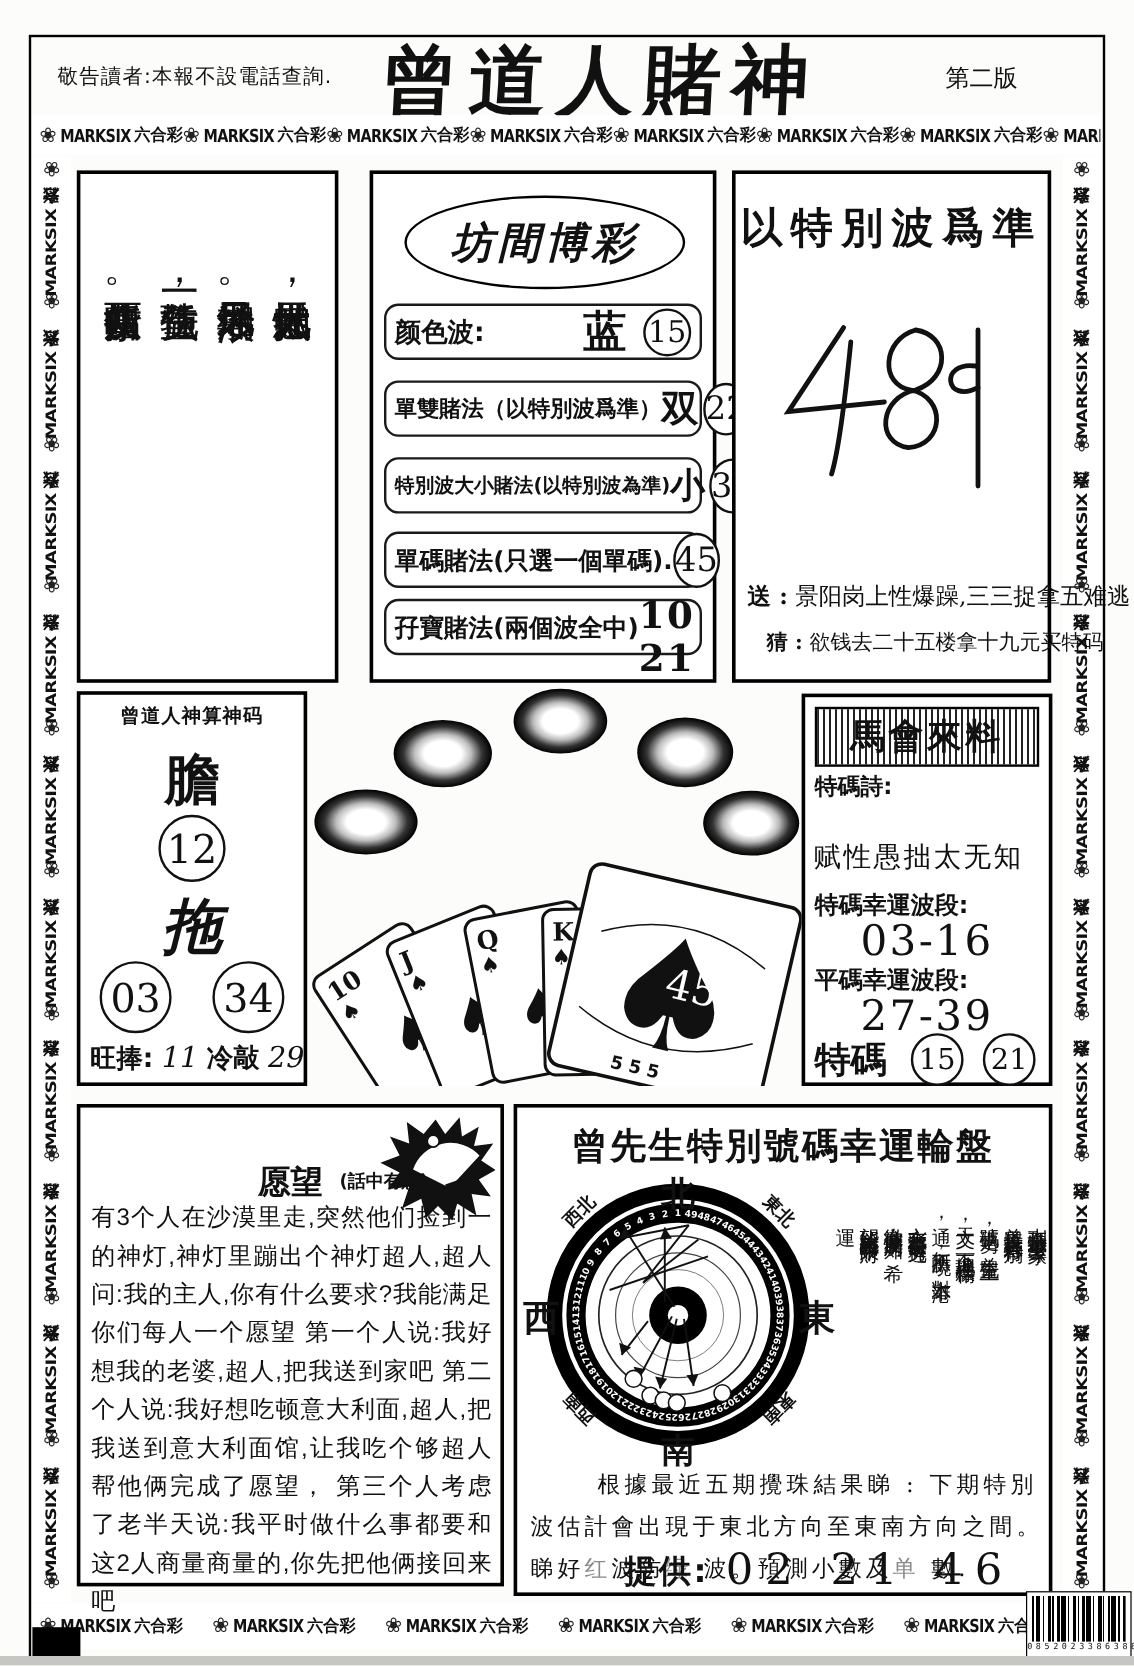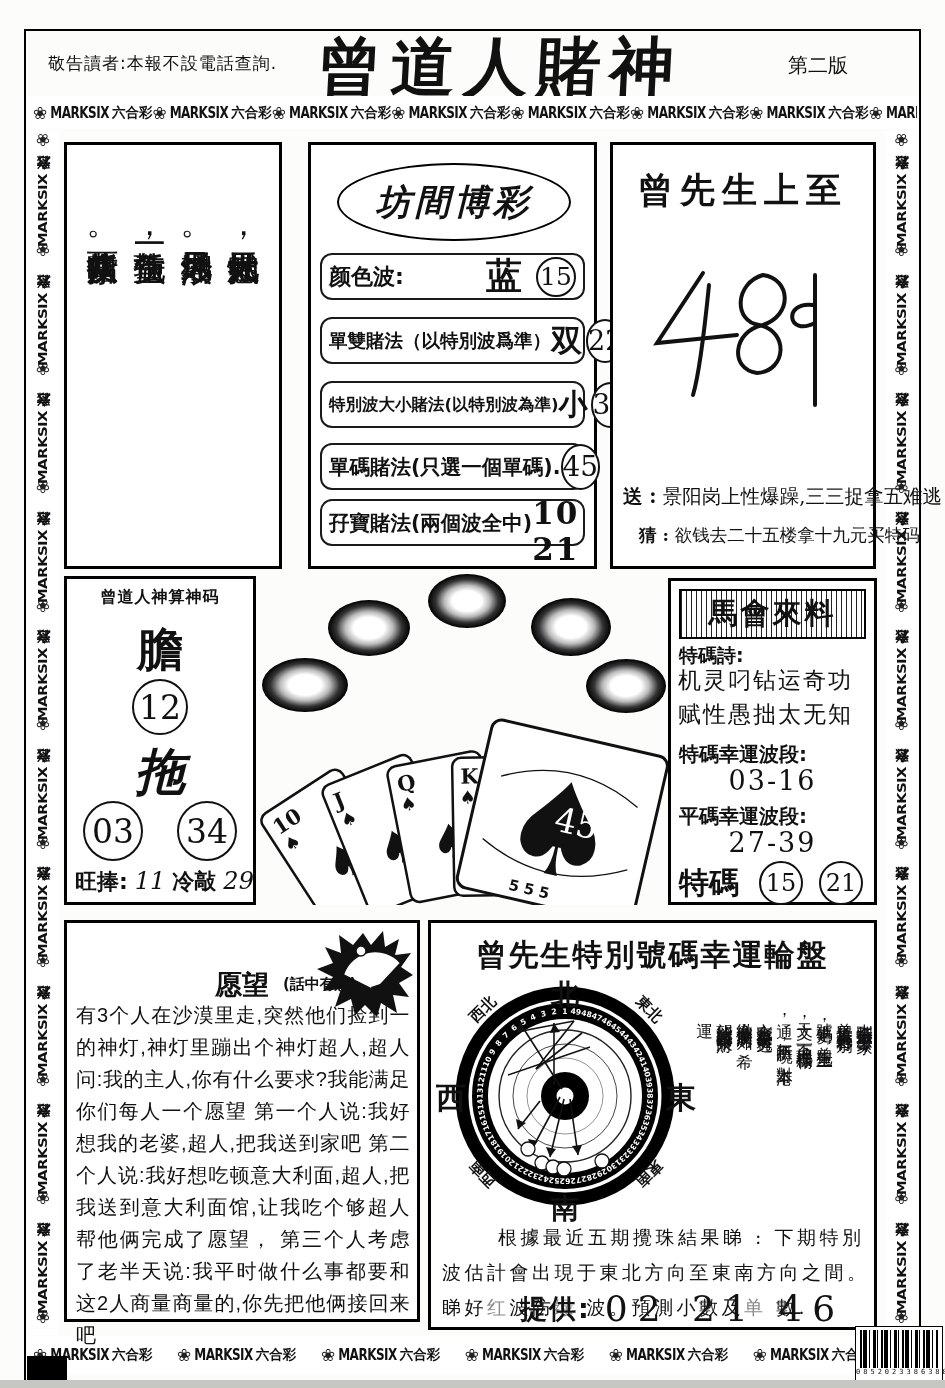--- a/index.html
+++ b/index.html
@@ -44,21 +44,21 @@
   .ss-title{font-size:16px;font-weight:900;text-align:center;letter-spacing:1px;font-family:"DejaVu Serif",serif;}
   .brush{font-family:"DejaVu Serif",serif;font-weight:900;}
   
   .oval{position:absolute;border-radius:50%;background:radial-gradient(closest-side,#ffffff 38%,#bbb 58%,#333 80%,#000 100%);}
   
   .mh-title{border:2px solid #000;background:repeating-linear-gradient(90deg,#222 0 1.3px,#fff 1.3px 5px);
             display:flex;align-items:center;justify-content:center;font-size:29px;font-weight:900;
             font-family:"DejaVu Serif",serif;letter-spacing:3px;}
   .mh-head{font-weight:900;font-size:19px;}
   .mh-poemline{font-family:"DejaVu Serif",serif;font-size:23px;letter-spacing:2px;white-space:nowrap;}
-  .mh-range{font-family:"DejaVu Serif",serif;font-size:27px;text-align:center;letter-spacing:2px;}
+  .mh-range{font-family:"DejaVu Serif",serif;font-size:35px;text-align:center;letter-spacing:2px;}
   
   .story-title{font-size:27px;font-weight:900;}
   .story-sub{font-size:15px;font-weight:900;}
   .story-body{font-family:Liberation Sans, sans-serif;font-size:20px;line-height:32px;letter-spacing:0.5px;text-align:justify;}
   
   .wb-title{font-size:30px;font-weight:900;text-align:center;font-family:"DejaVu Serif",serif;letter-spacing:2px;}
   .compass{font-weight:900;font-family:"DejaVu Serif",serif;}
   .wheel-num{fill:#fff;font-size:7.6px;font-weight:bold;text-anchor:middle;font-family:"DejaVu Sans",sans-serif;}
   .wb-cols{writing-mode:vertical-rl;font-family:"DejaVu Serif",serif;font-size:16.5px;line-height:20px;letter-spacing:1.5px;}
   .wb-analysis{font-family:"DejaVu Serif",serif;font-size:19px;line-height:35px;letter-spacing:3.5px;text-indent:56px;}
@@ -216,21 +216,21 @@
       <span class="fj-label" style="font-size:20.5px;">單碼賭法(只選一個單碼).</span>
       <span class="circ" style="width:46px;height:46px;font-size:28px;margin-left:auto;">45</span>
     </div>
     <div class="fj-row" style="top:354px;">
       <span class="fj-label" style="font-size:20.5px;">孖寶賭法(兩個波全中)</span>
       <span class="fj-value" style="font-size:31px;letter-spacing:2px;margin-top:16px;">10 21</span>
     </div>
   </div>
 
   <div class="box" style="left:610px;top:142px;width:266px;height:427px;">
-    <div class="abs xj-title" style="left:0;right:0;top:22px;">曾先生上至</div>
+    <div class="abs xj-title" style="left:0;right:0;top:22px;">以特別波爲準</div>
     <svg class="abs" style="left:32px;top:100px;" width="200" height="200" viewBox="0 0 200 200" aria-label="484">
       <g fill="none" stroke="#111" stroke-width="4" stroke-linecap="round">
         <path d="M58,28 L12,98 L92,90"></path>
         <path d="M64,40 C60,80 54,130 48,150"></path>
         <path d="M118,30 C90,38 88,76 114,80 C144,86 142,126 112,128 C84,124 88,86 118,80 C148,70 146,34 118,30"></path>
         <path d="M170,30 L170,160"></path>
         <path d="M170,78 C142,92 138,56 168,60"></path>
       </g>
     </svg>
     <div class="abs xj-line" style="left:26px;top:378px;font-size:17.5px;">
@@ -307,21 +307,20 @@
         <g transform="translate(166,162) rotate(180)">
           <text style="font:bold 22px 'DejaVu Serif',serif;fill:#111;">A</text>
           <text y="-22" style="font:16px 'DejaVu Sans',sans-serif;fill:#111;">♠</text>
         </g>
       </g>
     </svg>
 
   <div class="box" style="left:668px;top:578px;width:209px;height:327px;">
     <div class="abs mh-title" style="left:8px;right:8px;top:8px;height:46px;">馬會來料</div>
     <div class="abs mh-head" style="left:8px;top:62px;">特碼詩:</div>
-    <div class="abs mh-poemline" style="left:7px;top:84px;">机灵叼钻运奇功</div>
     <div class="abs mh-poemline" style="left:7px;top:118px;">赋性愚拙太无知</div>
     <div class="abs mh-head" style="left:8px;top:160px;font-size:20px;">特碼幸運波段:</div>
     <div class="abs mh-range" style="left:0;right:0;top:184px;">03-16</div>
     <div class="abs mh-head" style="left:8px;top:222px;font-size:20px;">平碼幸運波段:</div>
     <div class="abs mh-range" style="left:0;right:0;top:246px;">27-39</div>
     <div class="abs" style="left:8px;top:282px;font-size:30px;font-weight:900;">特碼</div>
     <span class="circ abs" style="left:88px;top:280px;width:44px;height:44px;font-size:24px;border-width:2px;">15</span>
     <span class="circ abs" style="left:148px;top:280px;width:44px;height:44px;font-size:24px;border-width:2px;">21</span>
   </div>
 

